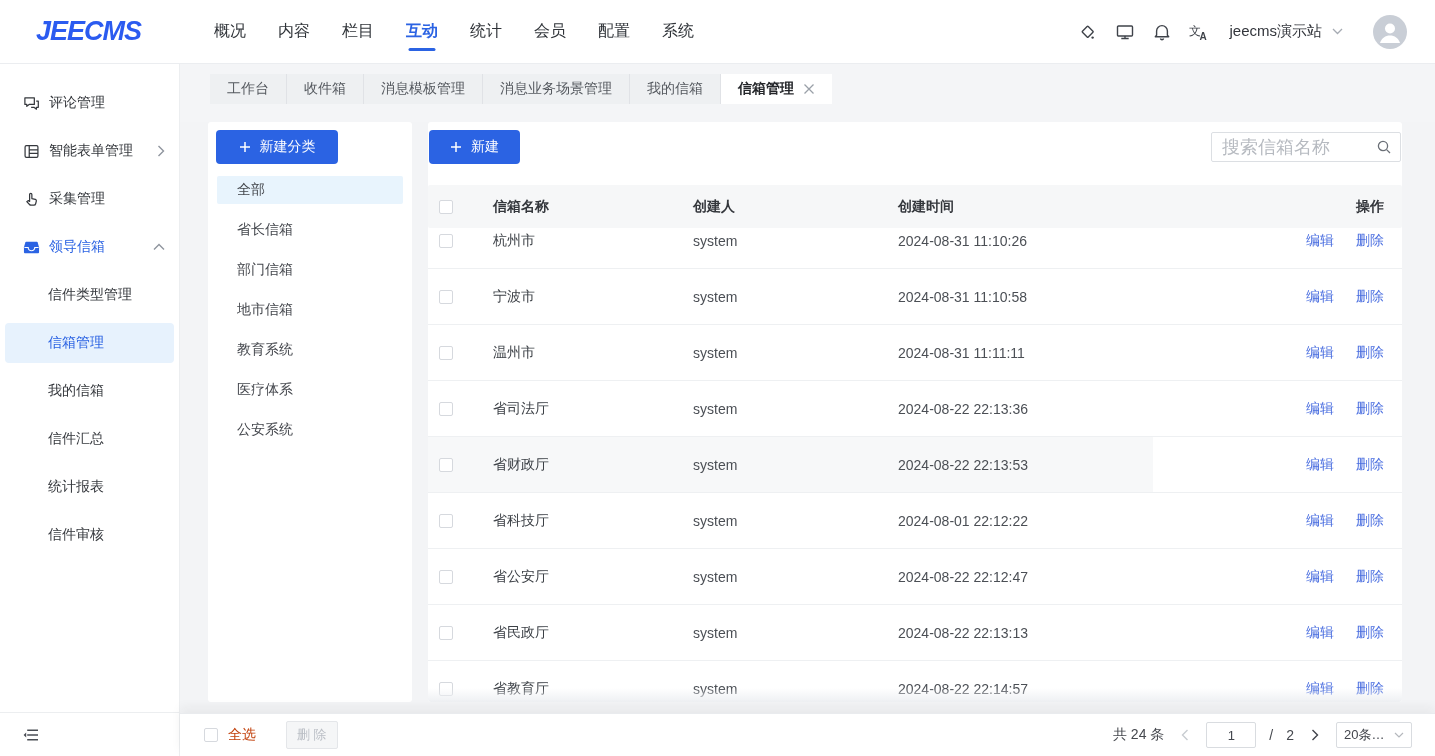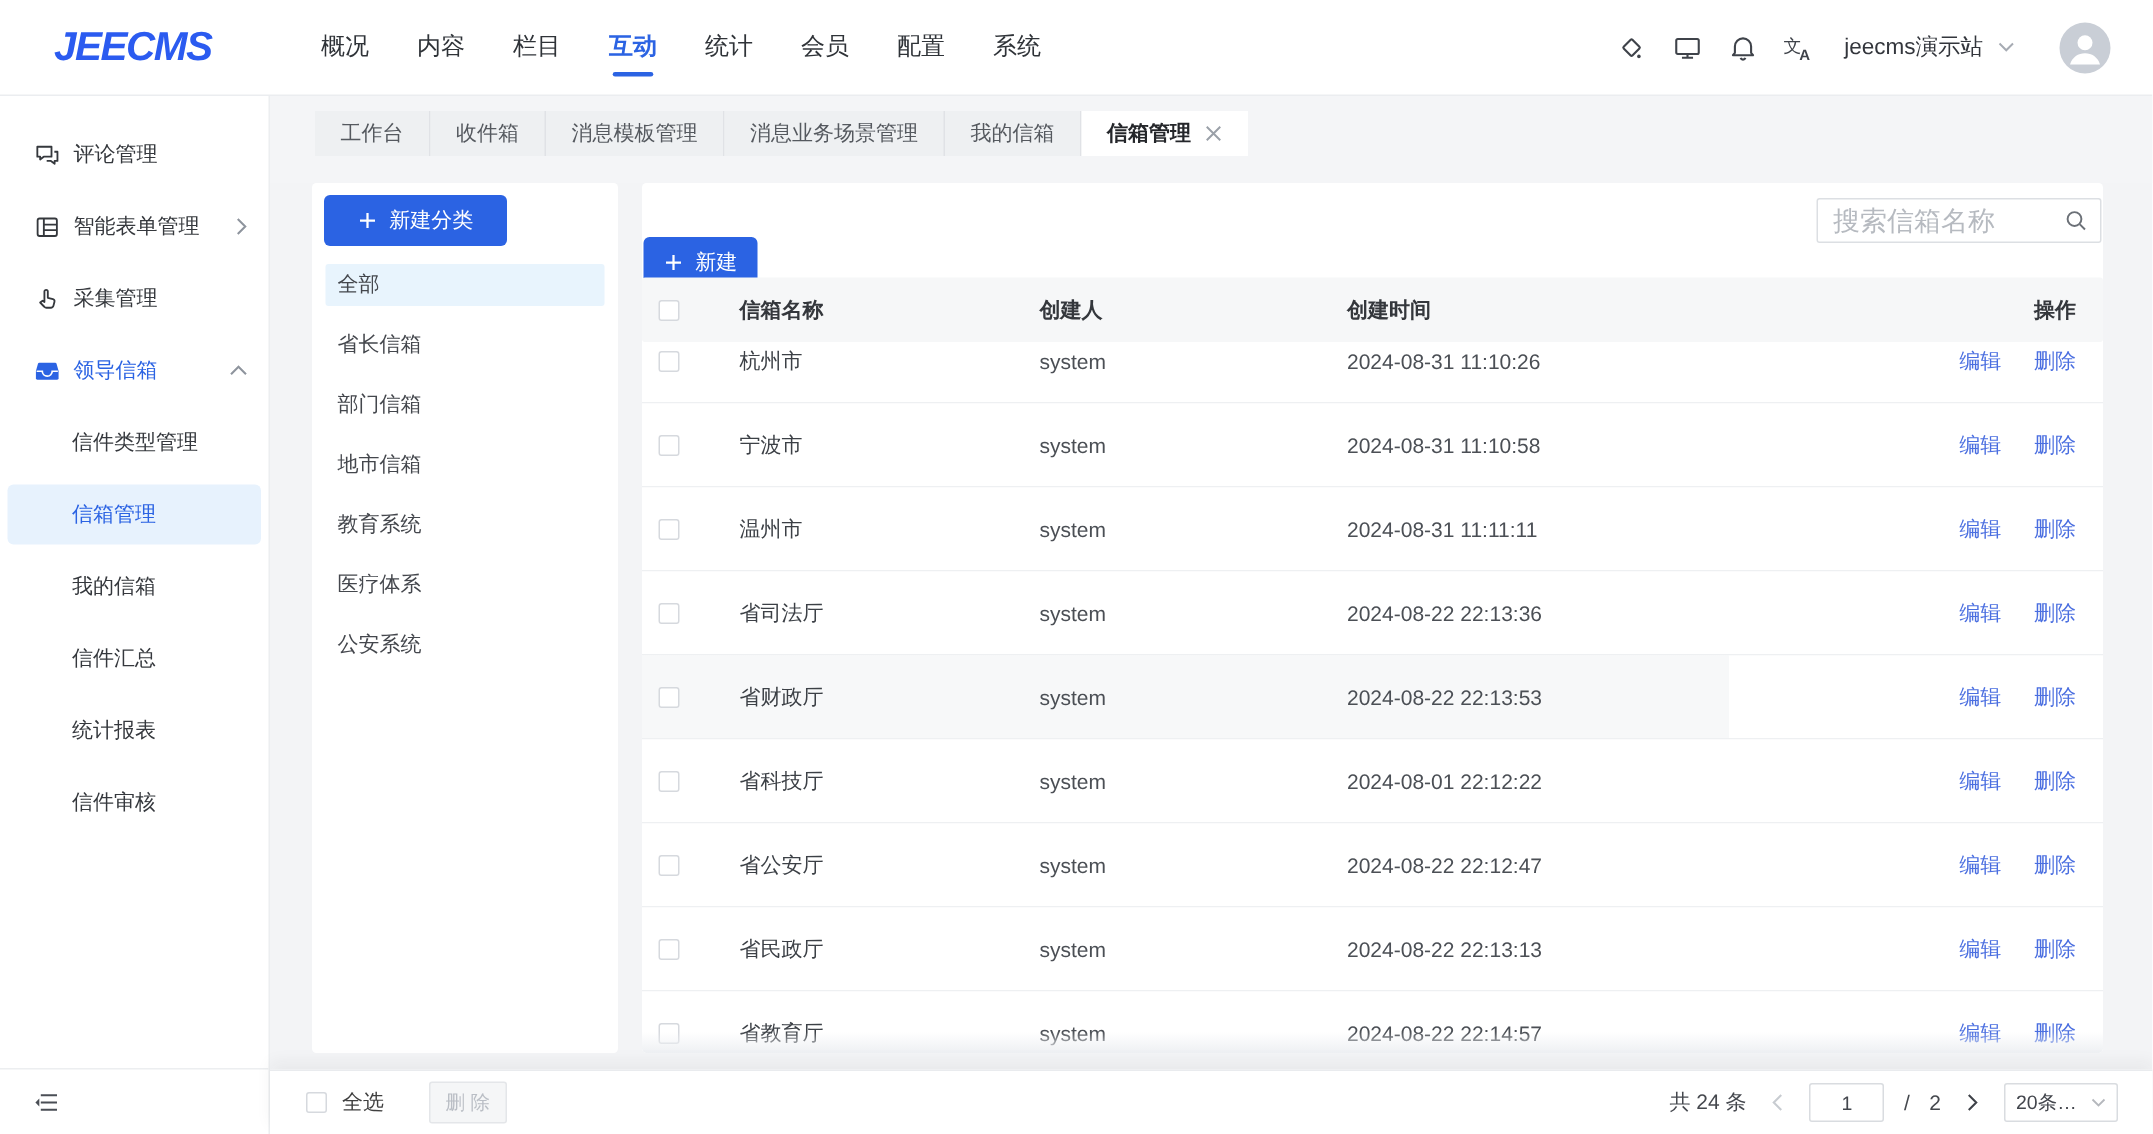--- a/index.html
+++ b/index.html
@@ -63,24 +63,24 @@
   .tab-close{width:12px;height:12px;margin-left:9px;color:#9aa0a8;display:flex;cursor:pointer;}
 
   
   .content{flex:1;min-height:0;display:flex;gap:16px;padding:0 33px 11px 28px;}
 
   .cat-panel{width:204px;flex:0 0 204px;background:#fff;border-radius:3px;padding:8px;box-sizing:border-box;}
   .btn-primary{background:#2b63e3;color:#fff;border:none;border-radius:4px;font-size:14px;
     display:inline-flex;align-items:center;justify-content:center;gap:9px;cursor:pointer;
     font-family:inherit;}
   .btn-cat{width:122px;height:34px;}
-  .btn-new{width:76px;height:34px;margin-top:28px;}
+  .btn-new{width:91px;height:34px;}
   .btn-primary svg{width:12px;height:12px;}
   .cat-list{margin-top:7px;}
-  .cat-item{height:28px;margin:12px 1px 1px 1px;padding:0 8px;display:flex;align-items:center;
+  .cat-item{height:28px;margin:12px 1px 1px 1px;padding:0 20px;display:flex;align-items:center;
     font-size:14px;color:#44474d;border-radius:2px;cursor:pointer;}
   .cat-item.selected{background:#e8f4fd;}
 
   .table-panel{flex:1;min-width:0;background:#fff;border-radius:3px;display:flex;flex-direction:column;
     position:relative;overflow:hidden;}
   .panel-head{height:63px;flex:0 0 63px;display:flex;align-items:flex-start;justify-content:space-between;
     padding:8px 1px 0 1px;box-sizing:border-box;}
   .search-box{position:relative;margin-top:2px;}
   .search-input{width:190px;height:30px;box-sizing:border-box;border:1px solid #dcdfe3;border-radius:2px;
     padding:0 32px 0 10px;font-size:18px;color:#43464d;outline:none;font-family:inherit;background:#fff;}
@@ -106,21 +106,21 @@
     background:linear-gradient(rgba(244,245,247,0),#eef0f3);pointer-events:none;}
 
   .checkbox{display:inline-block;width:14px;height:14px;border:1px solid #d6d9de;border-radius:2px;
     background:#fff;box-sizing:border-box;cursor:pointer;}
   .cb-cell{display:flex;align-items:center;padding-left:11px;}
 
   
   .footbar{height:43px;flex:0 0 43px;background:#fff;border-top:1px solid #e9ebee;
     box-shadow:0 -6px 10px rgba(31,35,41,.05);display:flex;align-items:center;
     padding:0 23px 0 24px;box-sizing:border-box;position:relative;z-index:2;}
-  .select-all-label{font-size:14px;color:#404040;margin-left:10px;}
+  .select-all-label{font-size:14px;color:#c2410c;margin-left:10px;}
   .btn-disabled{margin-left:30px;height:28px;padding:0 10px;background:#f5f6f7;border:1px solid #e4e6e9;
     border-radius:2px;color:#babec5;font-size:13px;font-family:inherit;cursor:not-allowed;}
   .pager{margin-left:auto;display:flex;align-items:center;gap:13px;font-size:14px;color:#45484e;}
   .pg-chev{width:16px;height:16px;display:flex;align-items:center;justify-content:center;cursor:pointer;}
   .pg-chev.disabled{color:#c8ccd1;cursor:default;}
   .pg-chev.enabled{color:#40434a;}
   .page-input{width:50px;height:26px;box-sizing:border-box;border:1px solid #d9dce0;border-radius:2px;
     text-align:center;font-size:13px;color:#43464d;outline:none;font-family:inherit;}
   .size-select{width:76px;height:26px;box-sizing:border-box;border:1px solid #d9dce0;border-radius:2px;
     display:flex;align-items:center;justify-content:space-between;padding:0 7px;font-size:13px;

